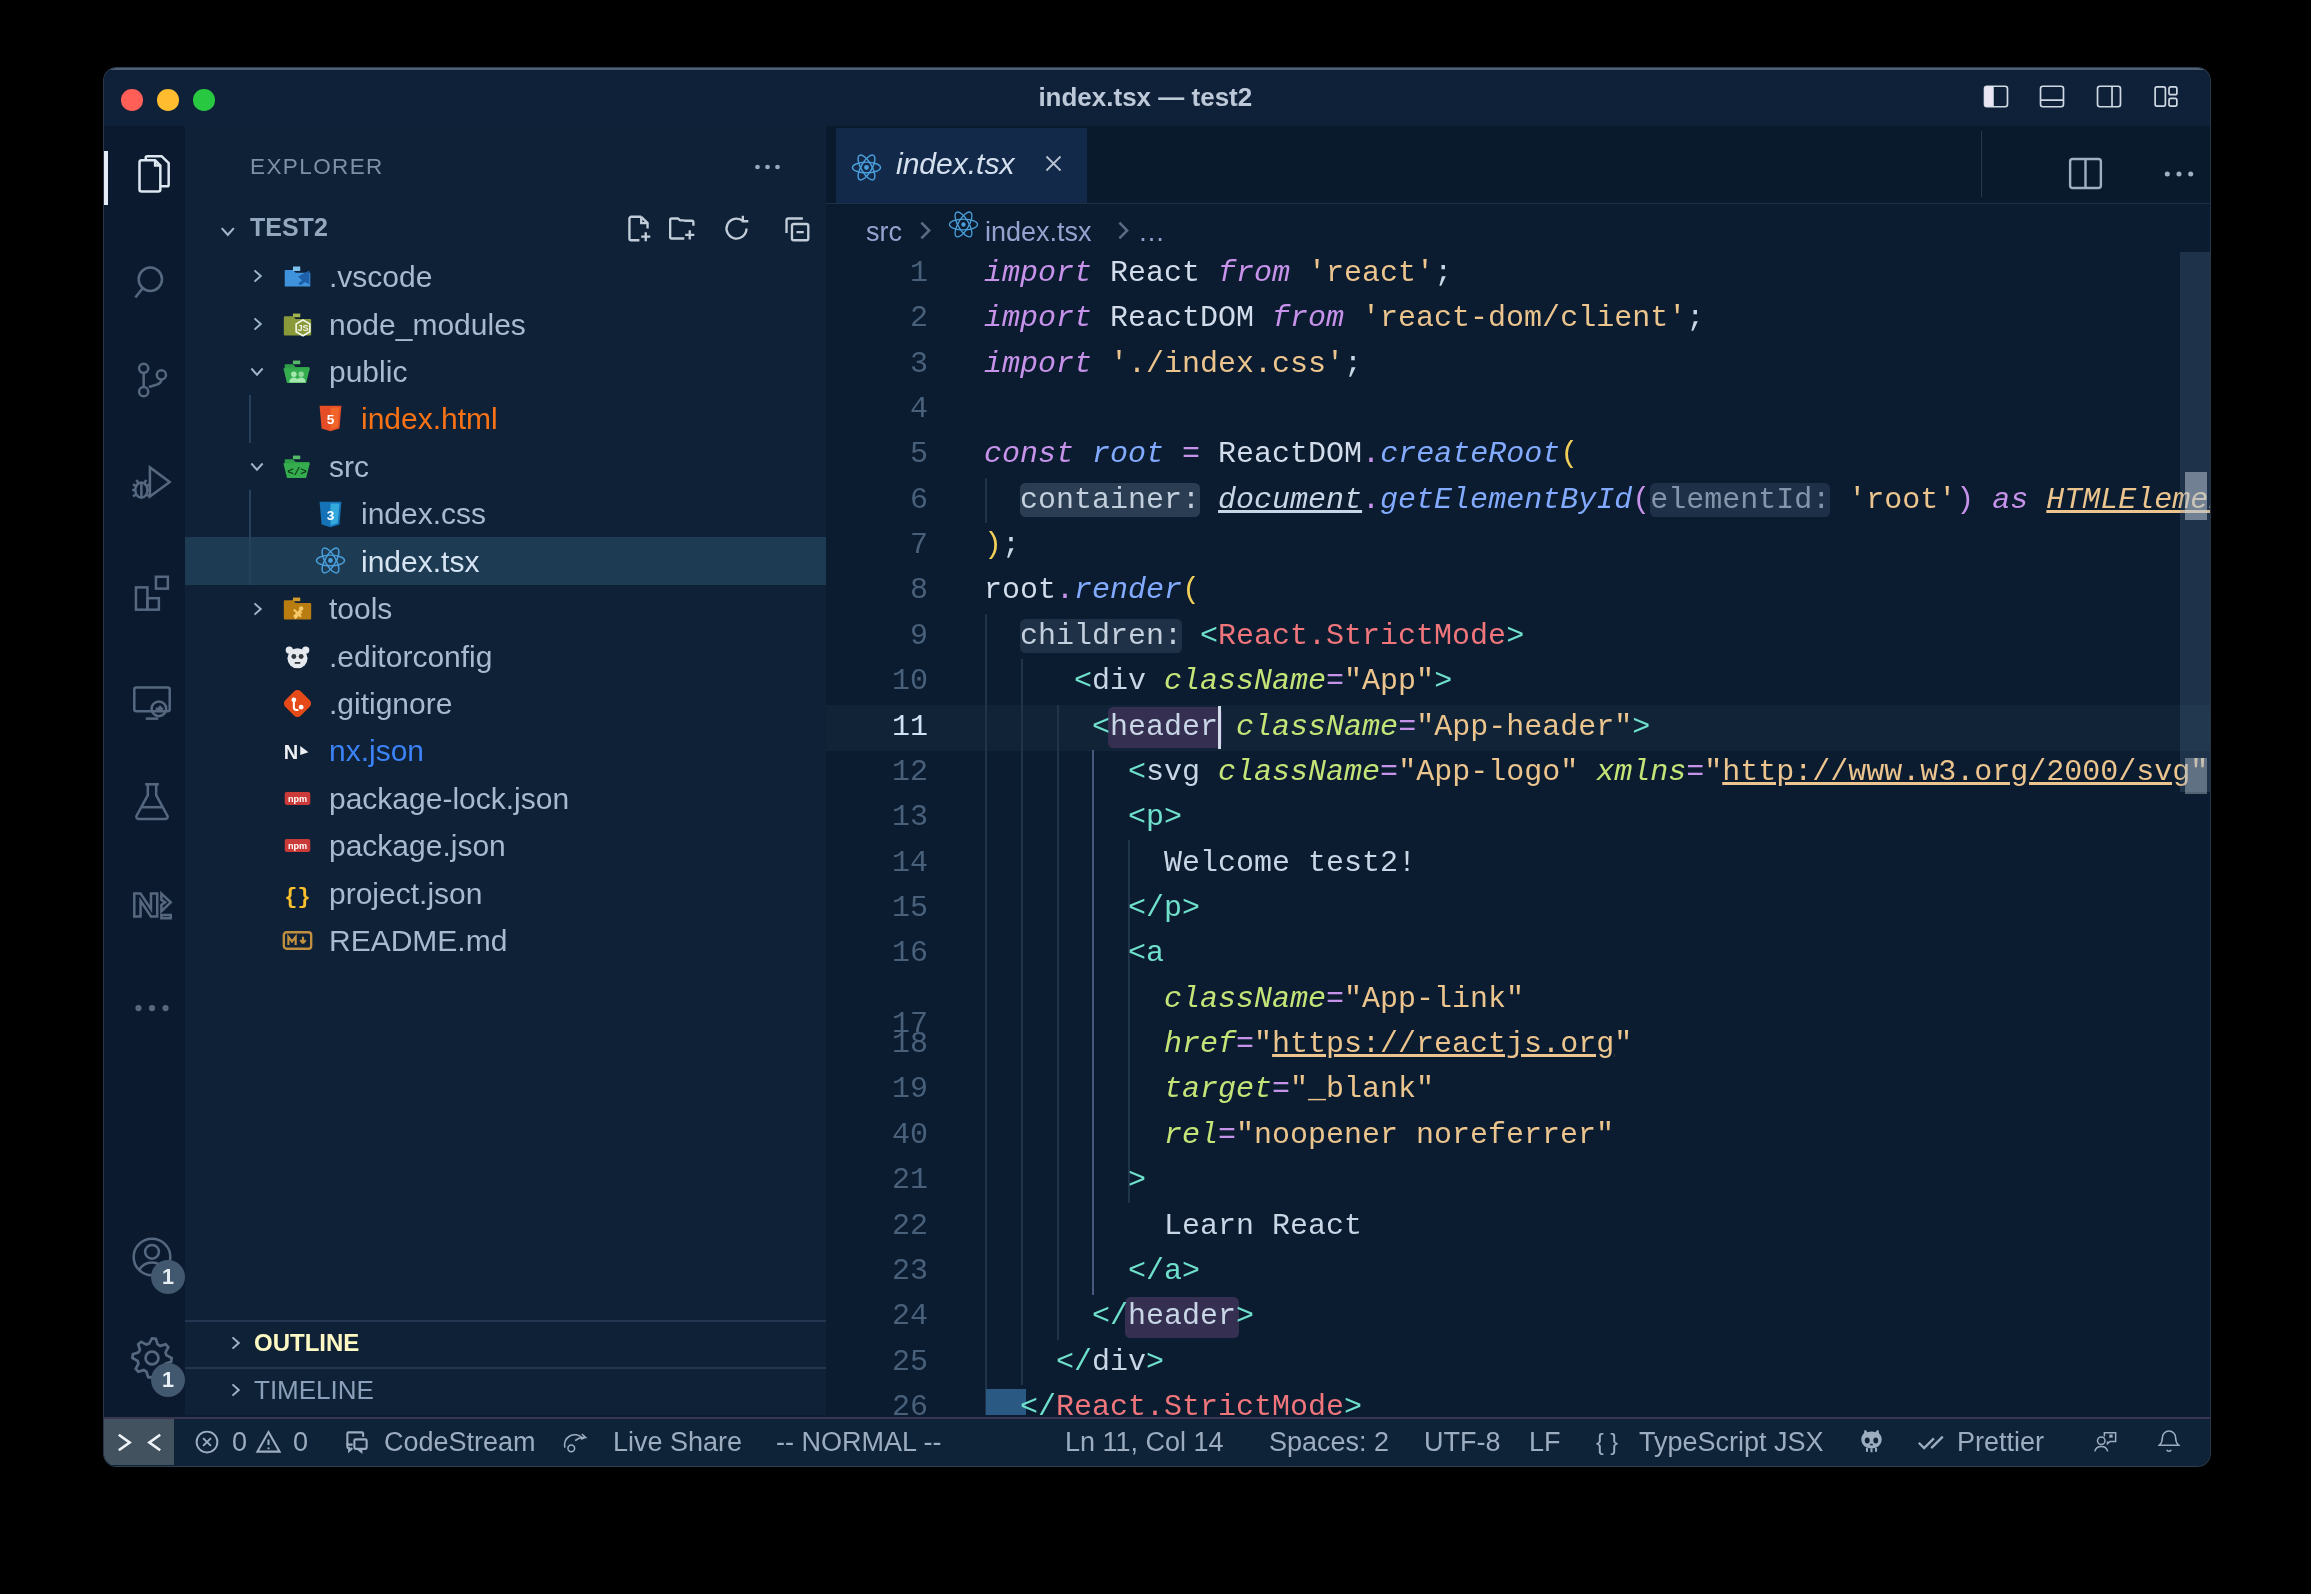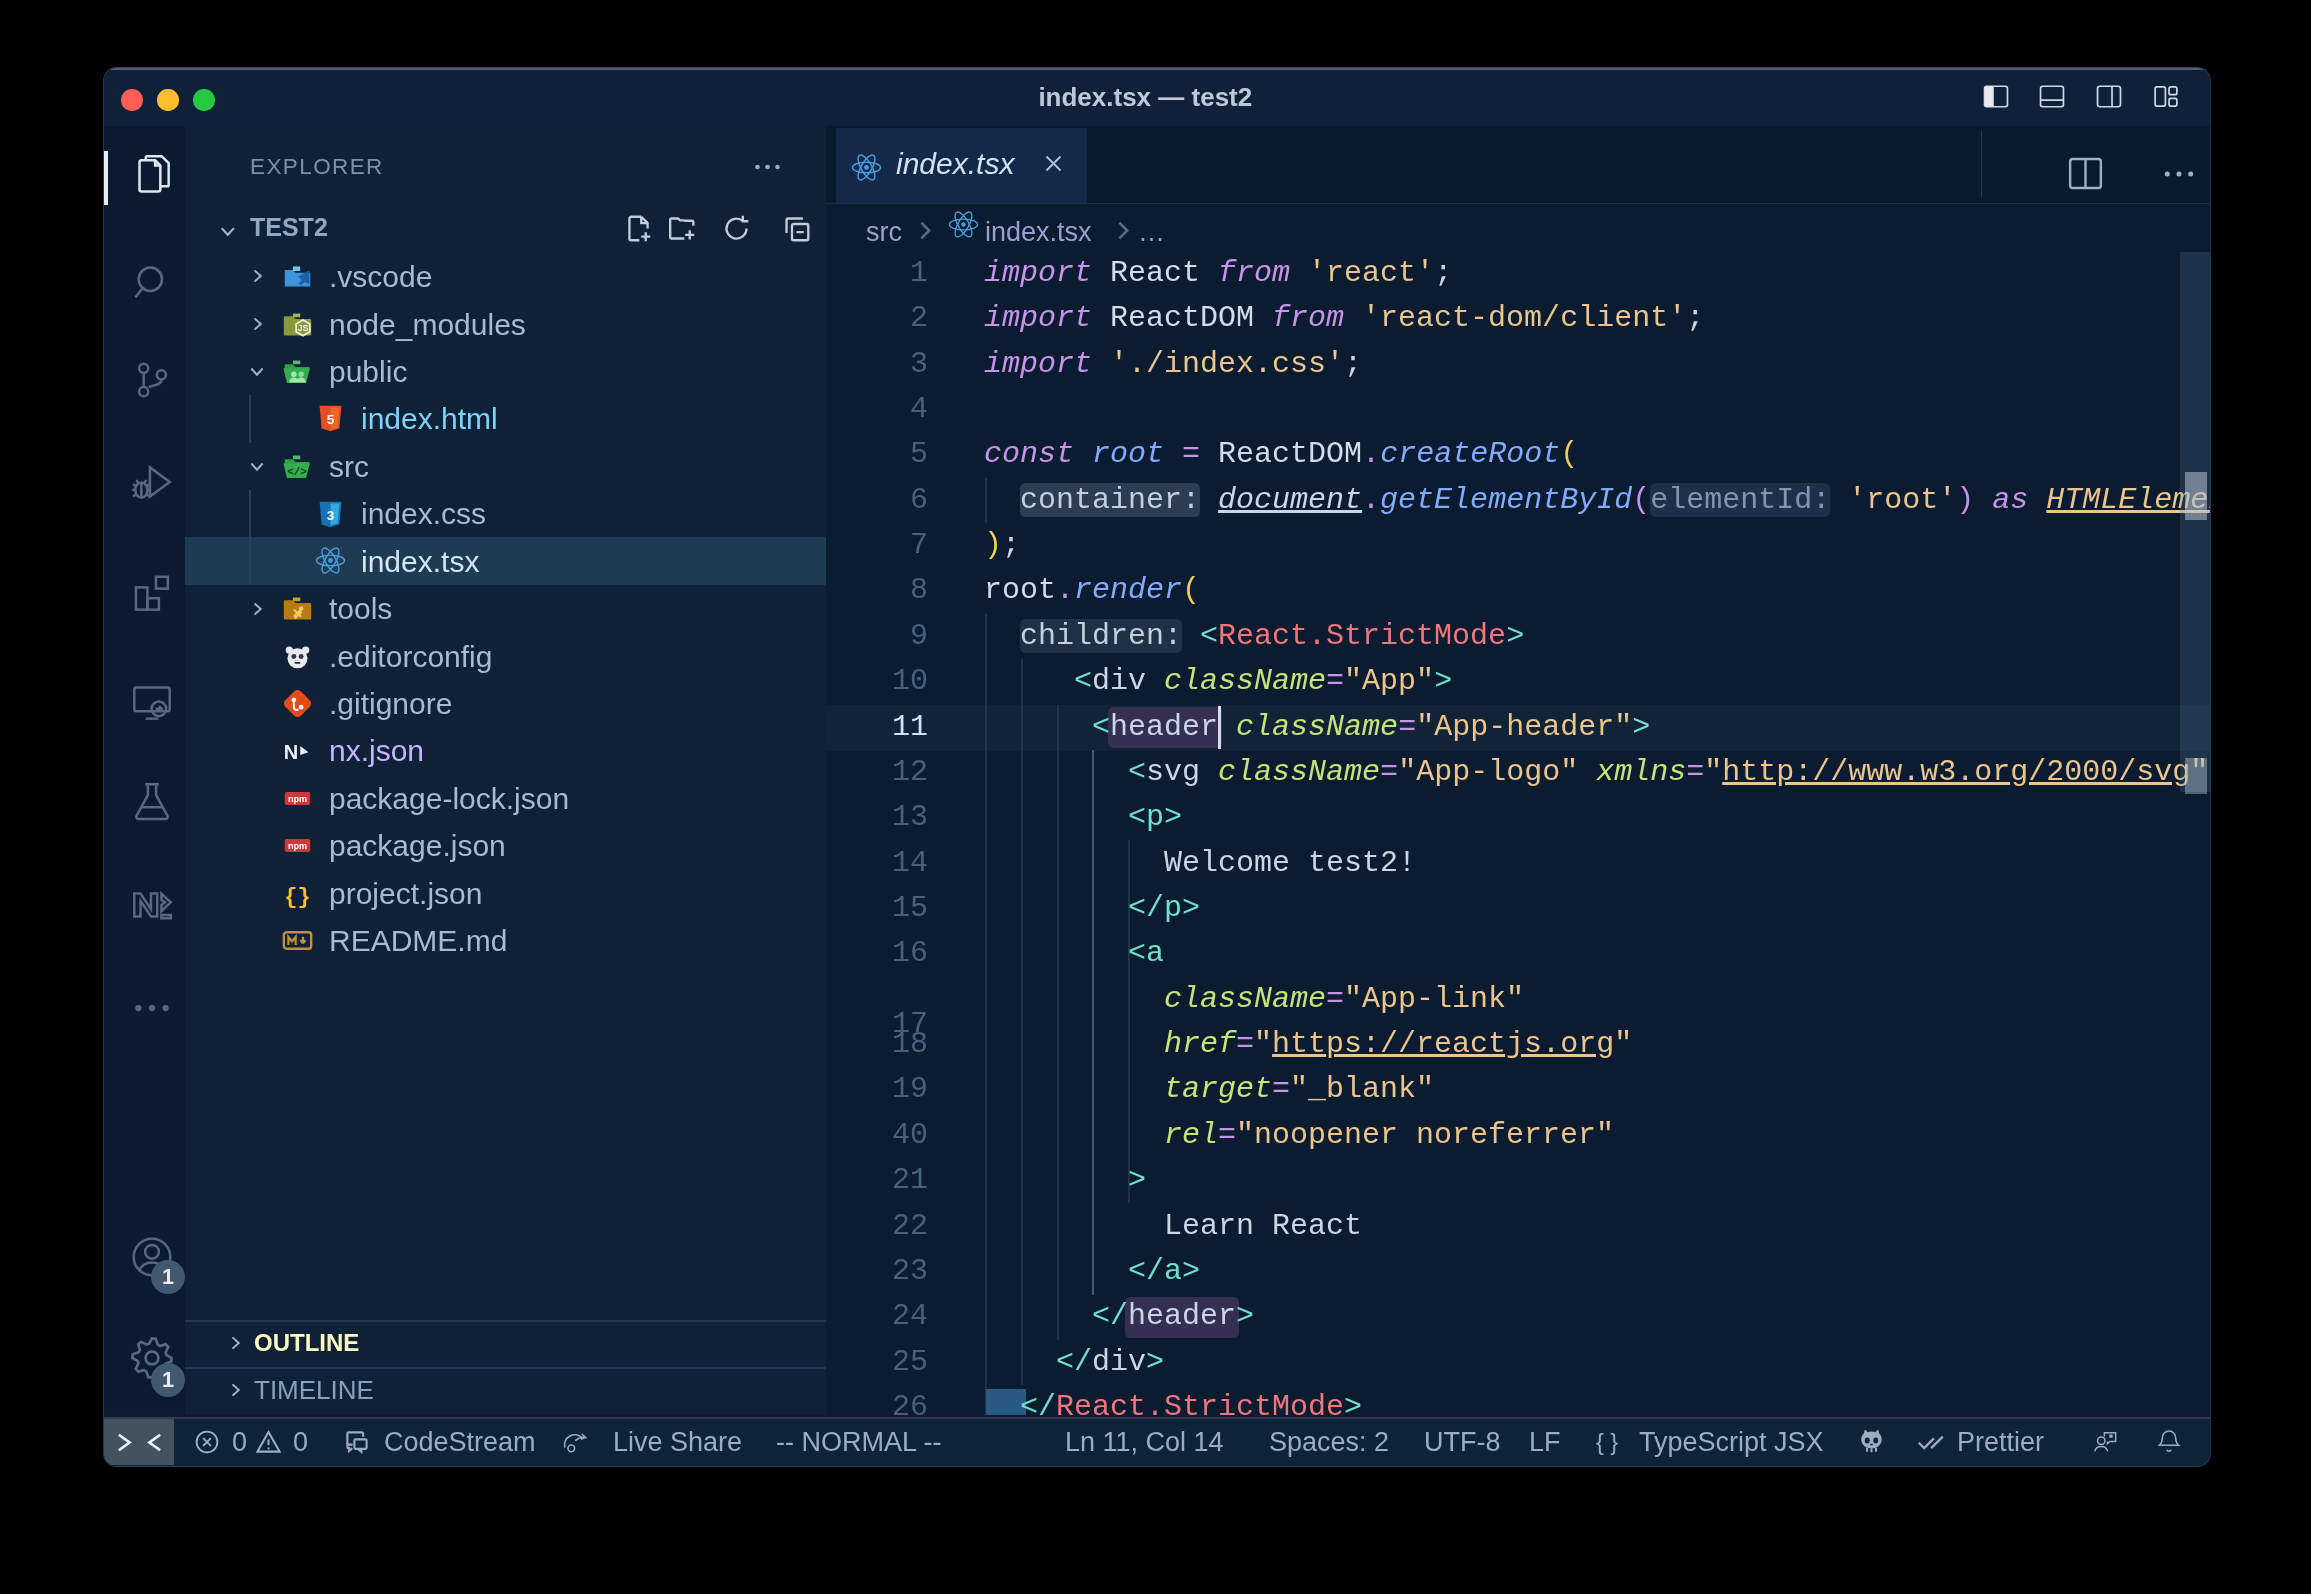--- a/index.html
+++ b/index.html
@@ -201,21 +201,21 @@
           <circle cx="13" cy="20" r="3" fill="#a5e8ae"></circle>
           <circle cx="21" cy="20" r="3" fill="#8ed99a"></circle>
           <path d="M8 29c0-3.4 2.3-5.4 5-5.4s5 2 5 5.4zM16 29c0-3.4 2.3-5.4 5-5.4s5 2 5 5.4z" fill="#a5e8ae"></path>
         </svg></div>
     <div class="abs" style="left:144px;top:229px;color:#a7bacf;font-size:30px;">public</div>
     <div class="abs" style="left:130px;top:277px;width:31px;height:31px;"><svg class="fico" viewBox="0 0 34 34">
           <path d="M5 3h24l-2.2 25L17 31l-9.8-3z" fill="#e44d26"></path>
           <path d="M17 5v24l7.9-2.4L26.8 5z" fill="#f16529"></path>
           <text x="17" y="23" font-size="15" fill="#fff" text-anchor="middle" font-family="Liberation Sans" font-weight="bold">5</text>
         </svg></div>
-    <div class="abs" style="left:176px;top:276px;color:#7dd3fc;font-size:30px;">index.html</div>
+    <div class="abs" style="left:176px;top:276px;color:#f97316;font-size:30px;">index.html</div>
     <div class="abs" style="left:62px;top:330px;width:20px;height:20px;"><svg class="chev" viewBox="0 0 16 16">
           <path d="M3.5 6l4.5 5 4.5-5" stroke="#9fb4c9" stroke-width="1.6" fill="none"></path>
         </svg></div>
     <div class="abs" style="left:97px;top:325px;width:31px;height:31px;"><svg class="fico" viewBox="0 0 34 34">
           <path d="M3 9h9l3 3h15v4H3z" fill="#2f9e49"></path>
           <path d="M12 5h8v4h-8z" fill="#57b86a"></path>
           <path d="M1.5 13.5h29l-4 16h-21z" fill="#35ad4f"></path>
           <text x="16.5" y="26" font-size="12" fill="#0d3a16" text-anchor="middle" font-family="Liberation Mono" font-weight="bold">&lt;/&gt;</text>
         </svg></div>
     <div class="abs" style="left:144px;top:324px;color:#a7bacf;font-size:30px;">src</div>
@@ -258,21 +258,21 @@
           <rect x="5" y="5" width="24" height="24" rx="5" transform="rotate(45 17 17)" fill="#e64a19"></rect>
           <circle cx="13" cy="13" r="2.6" fill="#fff"></circle>
           <circle cx="21" cy="21" r="2.6" fill="#fff"></circle>
           <path d="M13 15v6a3 3 0 0 0 3 3h2" stroke="#fff" stroke-width="2.2" fill="none"></path>
         </svg></div>
     <div class="abs" style="left:144px;top:561px;color:#a7bacf;font-size:30px;">.gitignore</div>
     <div class="abs" style="left:97px;top:609px;width:31px;height:31px;"><svg class="fico" viewBox="0 0 34 34">
           <text x="2" y="26" font-size="22" fill="#eceff4" font-family="Liberation Sans" font-weight="bold">N</text>
           <path d="M20 12l9 7-9 3z" fill="#eceff4"></path>
         </svg></div>
-    <div class="abs" style="left:144px;top:608px;color:#c4b5fd;font-size:30px;">nx.json</div>
+    <div class="abs" style="left:144px;top:608px;color:#3b82f6;font-size:30px;">nx.json</div>
     <div class="abs" style="left:97px;top:657px;width:31px;height:31px;"><svg class="fico" viewBox="0 0 34 34">
           <rect x="3" y="10" width="28" height="14" rx="2" fill="#ca3a38"></rect>
           <text x="17" y="21" font-size="10" fill="#fff" text-anchor="middle" font-family="Liberation Sans" font-weight="bold">npm</text>
         </svg></div>
     <div class="abs" style="left:144px;top:656px;color:#a7bacf;font-size:30px;">package-lock.json</div>
     <div class="abs" style="left:97px;top:704px;width:31px;height:31px;"><svg class="fico" viewBox="0 0 34 34">
           <rect x="3" y="10" width="28" height="14" rx="2" fill="#ca3a38"></rect>
           <text x="17" y="21" font-size="10" fill="#fff" text-anchor="middle" font-family="Liberation Sans" font-weight="bold">npm</text>
         </svg></div>
     <div class="abs" style="left:144px;top:703px;color:#a7bacf;font-size:30px;">package.json</div>

